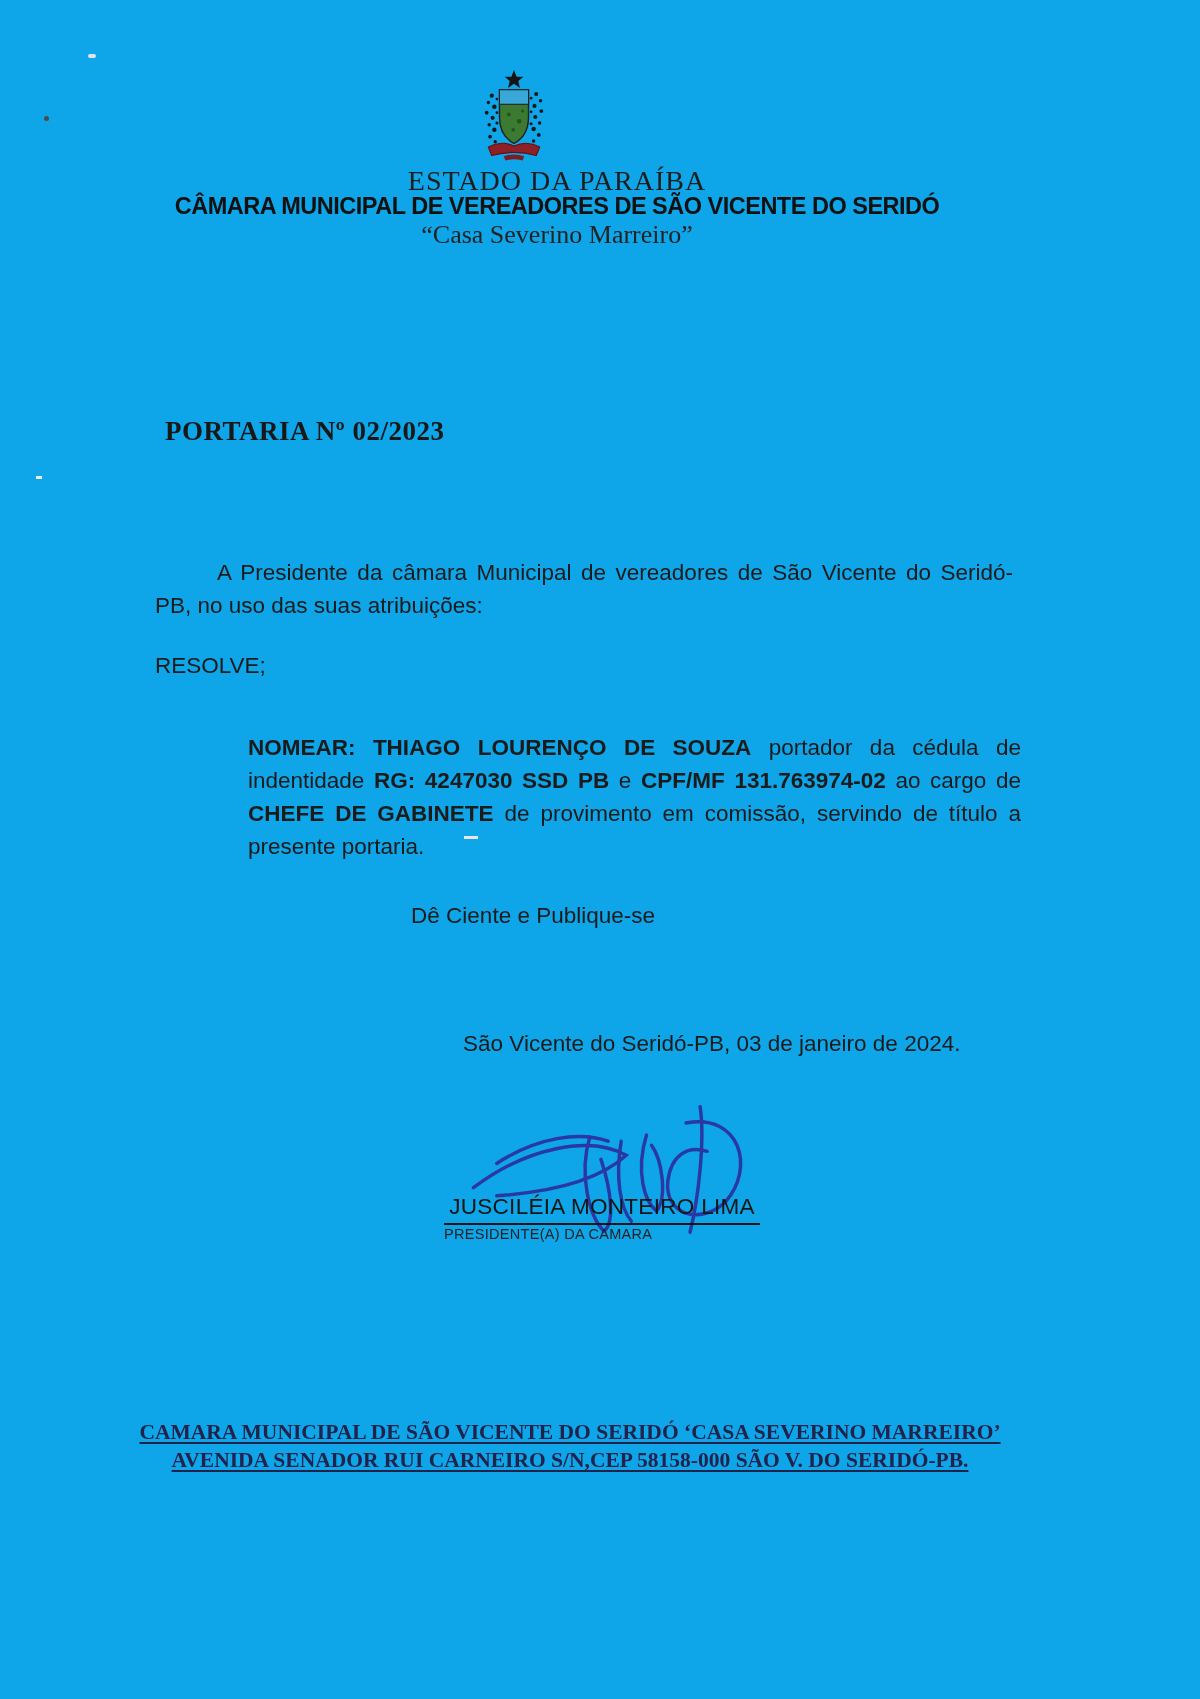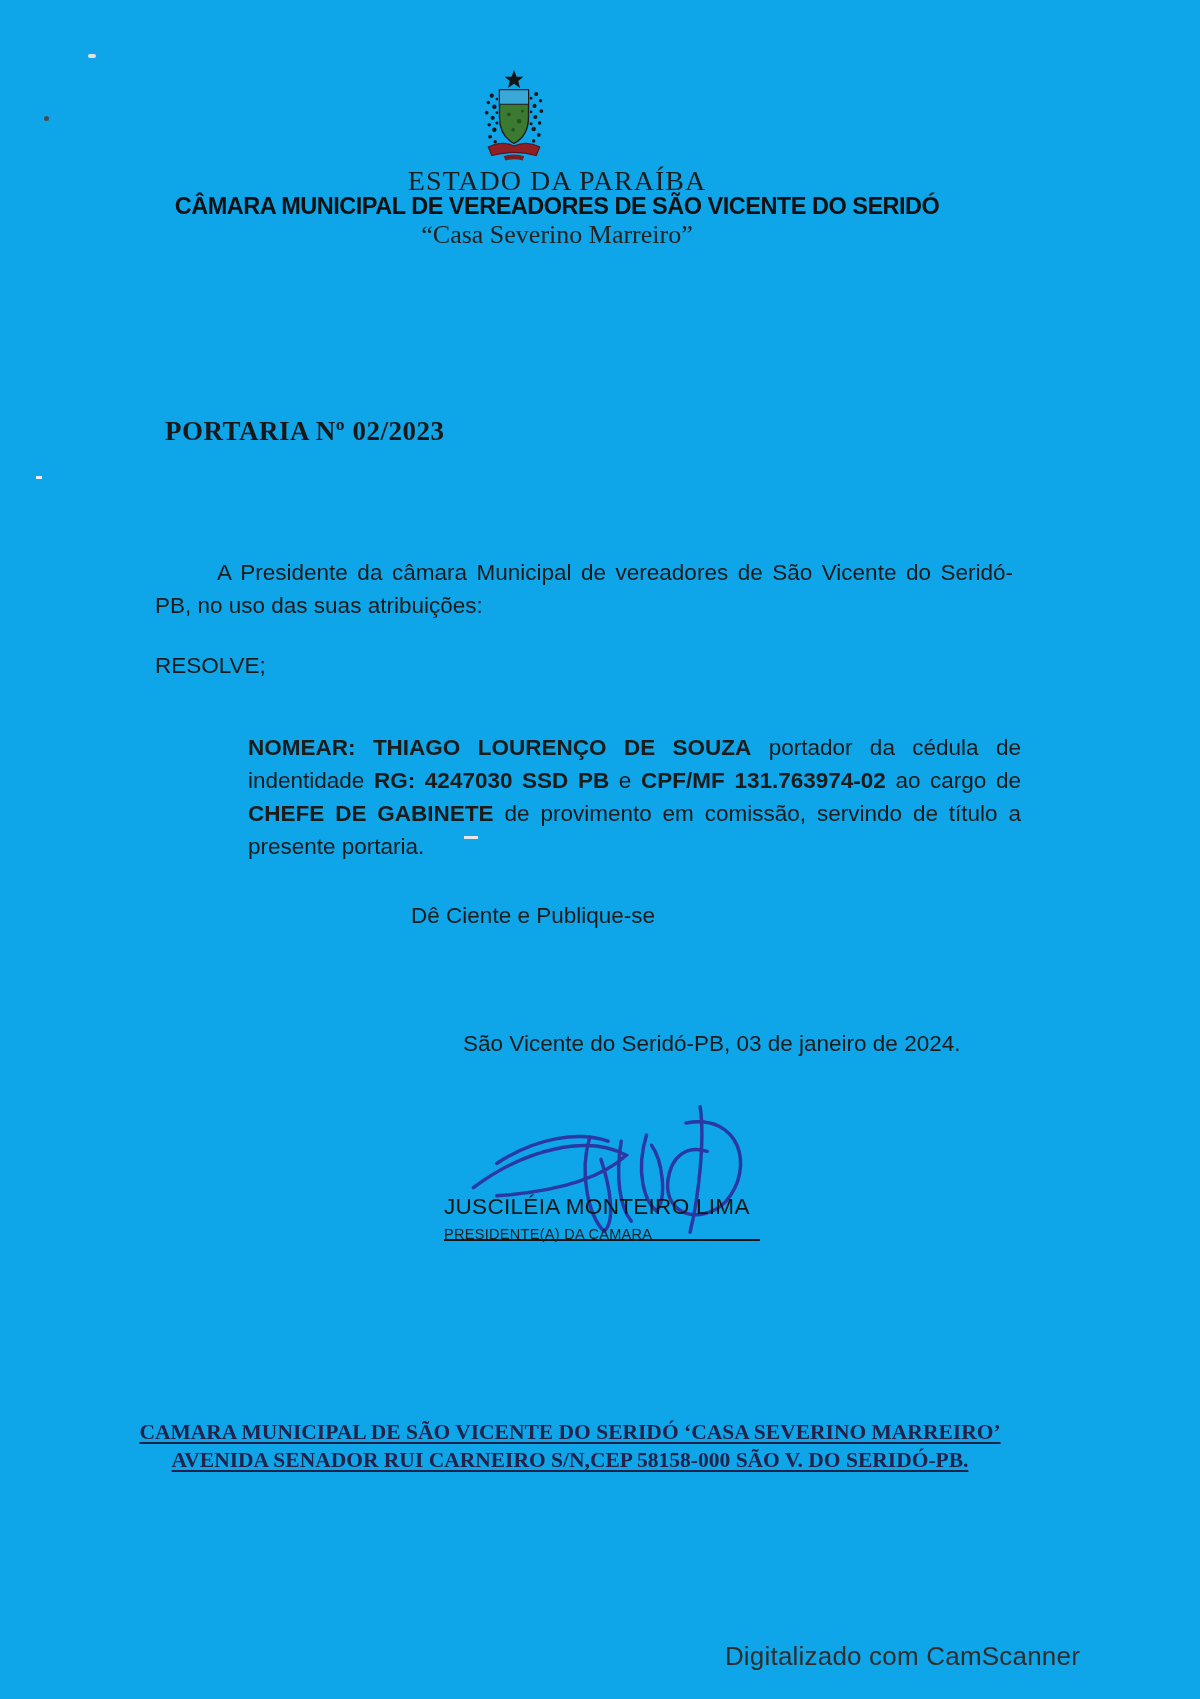--- a/index.html
+++ b/index.html
@@ -22,22 +22,22 @@
     font-family:"Liberation Serif",serif;font-weight:bold;font-size:27px;letter-spacing:0.5px;color:#181818;}
   .para{position:absolute;font-size:22.5px;line-height:33px;text-align:justify;color:#1b1b1b;}
   .p-intro{left:155px;top:556px;width:858px;text-indent:62px;}
   .p-resolve{left:155px;top:649px;width:400px;text-align:left;}
   .p-nomear{left:248px;top:715px;width:773px;margin-top:16px;}
   .p-publish{left:155px;top:899px;width:500px;text-align:right;}
   .p-date{left:463px;top:1027px;width:600px;text-align:left;}
   .b{font-weight:bold;}
   
   .sig-scribble{position:absolute;left:438px;top:1100px;width:334px;height:138px;}
-  .sig-name{position:absolute;left:444px;top:1194px;width:316px;
-    font-size:22.5px;letter-spacing:0.3px;color:#151515;border-bottom:2.5px solid #151515;padding-bottom:19px;}
+  .sig-name{position:absolute;left:444px;top:1194px;width:316px;text-align:center;
+    font-size:22.5px;letter-spacing:0.3px;color:#151515;border-bottom:2.5px solid #151515;padding-bottom:3px;}
   .sig-role{position:absolute;left:444px;top:1226px;width:316px;text-align:left;
     font-size:14.5px;letter-spacing:0.3px;color:#222;}
   
   .footer{position:absolute;left:-30px;top:1418px;width:1200px;text-align:center;
     font-family:"Liberation Serif",serif;font-weight:bold;font-size:21.5px;line-height:28px;color:#22224a;}
   .footer .f-line{text-decoration:underline;text-underline-offset:3px;}
   
   .camscanner{position:absolute;right:120px;top:1641px;
     font-size:26px;color:#2e2e2e;letter-spacing:0.2px;}
   
@@ -130,15 +130,14 @@
     </g>
   </svg>
   <div class="sig-name">JUSCILÉIA MONTEIRO LIMA</div>
   <div class="sig-role">PRESIDENTE(A) DA CAMARA</div>
 
   <div class="footer">
     <div class="f-line">CAMARA MUNICIPAL DE SÃO VICENTE DO SERIDÓ ‘CASA SEVERINO MARREIRO’</div>
     <div class="f-line">AVENIDA SENADOR RUI CARNEIRO S/N,CEP 58158-000 SÃO V. DO SERIDÓ-PB.</div>
   </div>
 
-  <div class="camscanner">Digitalizado com CamScanner</div>
 
 </div>
 
 </body></html>

